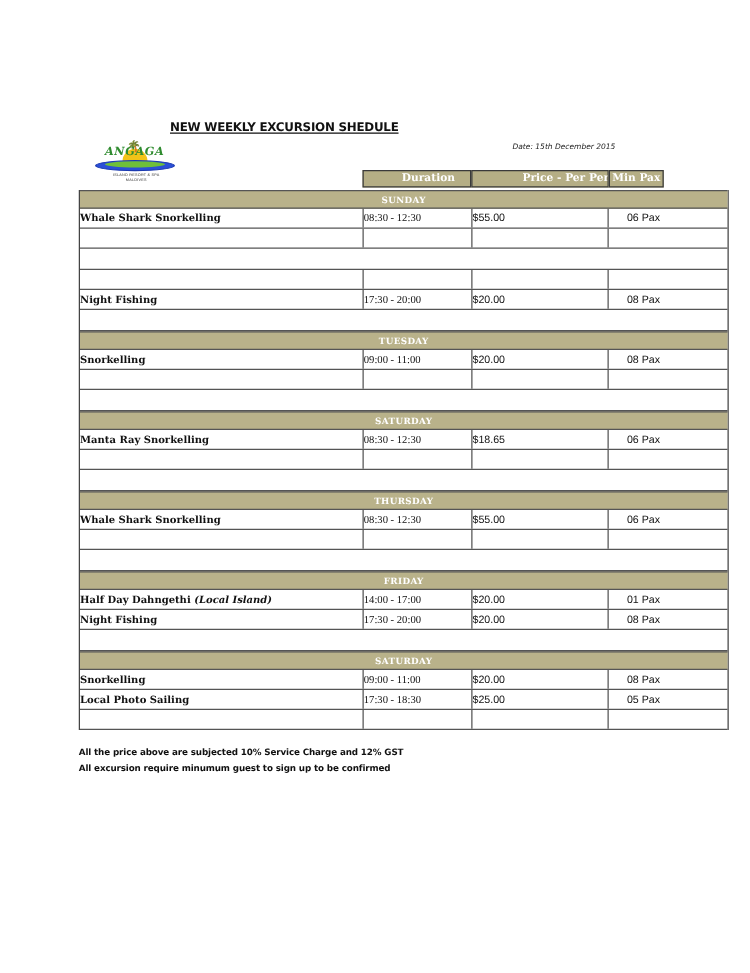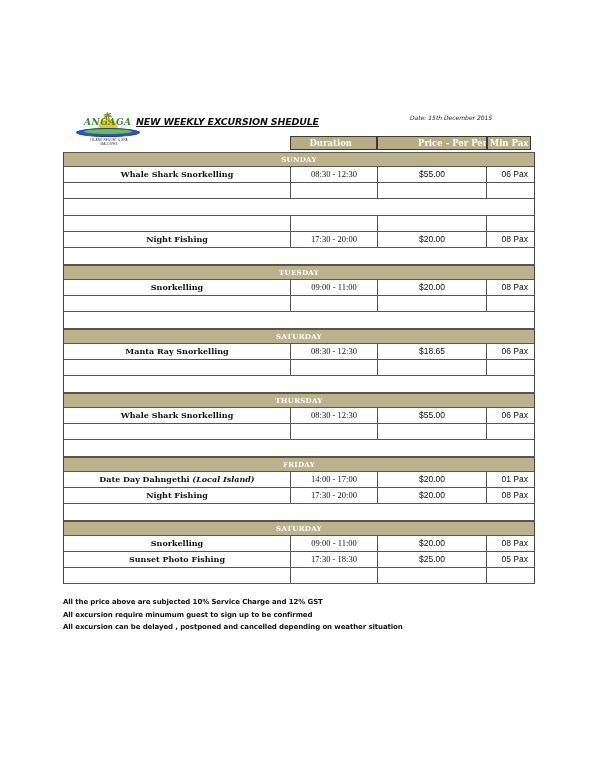--- a/index.html
+++ b/index.html
@@ -2,22 +2,22 @@
 <html><head>
 <meta charset="utf-8">
 <style>
   * { box-sizing: border-box; margin: 0; padding: 0; }
   html, body { width: 600px; height: 778px; background: #ffffff; overflow: hidden; }
   body { position: relative; font-family: "Liberation Sans", sans-serif; color: #111; }
 
   .title {
     position: absolute; left: 136px; top: 97px;
     font-family: "DejaVu Sans", sans-serif;
-    font-size: 9.5px; font-weight: bold; font-style: italic;
-    text-decoration: underline; letter-spacing: -0.2px; color: #111; margin-top: 19px;
+    font-size: 9.5px; font-weight: bold; 
+    text-decoration: underline; letter-spacing: -0.2px; color: #111;
   }
   .date {
     position: absolute; left: 410px; top: 114px;
     font-family: "DejaVu Sans", sans-serif;
     font-size: 6px; font-style: italic; color: #222;
   }
 
   .logo { position: absolute; left: 74px; top: 113px; width: 72px; height: 36px; }
   .logo-word {
     position: absolute; left: 10px; top: 4px; font-size: 9px; font-weight: bold;
@@ -41,35 +41,35 @@
     position: absolute; left: 0; top: 26px; width: 70px; text-align: center;
     font-size: 3px; line-height: 3.6px; color: #333; letter-spacing: 0.2px;
   }
 
   .hdr {
     position: absolute; top: 136px; height: 14px; background: #b5ae85;
     border: 1px solid #3a3a3a; color: #fff; font-family: "DejaVu Serif", serif;
     font-weight: bold; font-size: 8.5px; line-height: 12px; text-align: center;
     white-space: nowrap; overflow: hidden;
   }
-  .hdr-dur { left: 290px; width: 87px; text-align: right; padding-right: 24px; }
+  .hdr-dur { left: 290px; width: 87px; text-align: right; padding-right: 12px; }
   .hdr-price { left: 377px; width: 110px; text-align: right; padding-right: 4px; padding-left: 40px; }
   .hdr-pax { left: 487px; width: 44px; }
 
   .tbl {
-    position: absolute; left: 63px; top: 152px; width: 472px;
+    position: absolute; left: 63px; top: 152px; width: 520px;
     border-left: 1px solid #444; border-right: 1px solid #444;
   }
   .day {
     height: 15px; background: #b9b28a; border-top: 1px solid #555; border-bottom: 1px solid #555;
     color: #fff; font-family: "DejaVu Serif", serif; font-weight: bold;
     font-size: 7px; line-height: 13px; text-align: center; letter-spacing: 0.3px;
   }
   .row { display: flex; height: 16px; border-bottom: 1px solid #555; }
-  .row .c { border-right: 1px solid #555; font-size: 8.5px; line-height: 15px; text-align: center; white-space: nowrap; overflow: hidden; }
+  .row .c { border-right: 1px solid #555; font-size: 8.5px; line-height: 15px; white-space: nowrap; overflow: hidden; }
   .row .c:last-child { border-right: none; }
   .c-act { width: 227px; font-family: "DejaVu Serif", serif; font-weight: bold; font-size: 8px !important; }
   .c-dur { width: 87px; font-family: Liberation Serif, serif; }
   .c-price { width: 109px; }
   .c-pax { width: 45px; text-align: right !important; padding-right: 4px; }
   .c-act em { }
   .gap { height: 17px; border-bottom: 1px solid #555; }
 
   .notes {
     position: absolute; left: 63px; top: 596px;
@@ -171,51 +171,50 @@
   <div class="row">
     <div class="c c-act"></div>
     <div class="c c-dur"></div>
     <div class="c c-price"></div>
     <div class="c c-pax"></div>
   </div>
   <div class="gap"></div>
 
   <div class="day">FRIDAY</div>
   <div class="row">
-    <div class="c c-act"><span>Date Day Dahngethi</span> <em>(Local Island)</em></div>
+    <div class="c c-act"><span>Half Day Dahngethi</span> <em>(Local Island)</em></div>
     <div class="c c-dur">14:00 - 17:00</div>
     <div class="c c-price">$20.00</div>
     <div class="c c-pax">01 Pax</div>
   </div>
   <div class="row">
     <div class="c c-act">Night Fishing</div>
     <div class="c c-dur">17:30 - 20:00</div>
     <div class="c c-price">$20.00</div>
     <div class="c c-pax">08 Pax</div>
   </div>
   <div class="gap"></div>
 
   <div class="day">SATURDAY</div>
   <div class="row">
     <div class="c c-act">Snorkelling</div>
     <div class="c c-dur">09:00 - 11:00</div>
     <div class="c c-price">$20.00</div>
     <div class="c c-pax">08 Pax</div>
   </div>
   <div class="row">
-    <div class="c c-act">Sunset Photo Fishing</div>
+    <div class="c c-act">Local Photo Sailing</div>
     <div class="c c-dur">17:30 - 18:30</div>
     <div class="c c-price">$25.00</div>
     <div class="c c-pax">05 Pax</div>
   </div>
   <div class="row">
     <div class="c c-act"></div>
     <div class="c c-dur"></div>
     <div class="c c-price"></div>
     <div class="c c-pax"></div>
   </div>
 </div>
 
 <div class="notes">
   <div>All the price above are subjected 10% Service Charge and 12% GST</div>
   <div>All excursion require minumum guest to sign up  to be confirmed</div>
-  <div>All excursion can be delayed , postponed and cancelled depending on weather situation</div>
 </div>
 
 </body></html>

